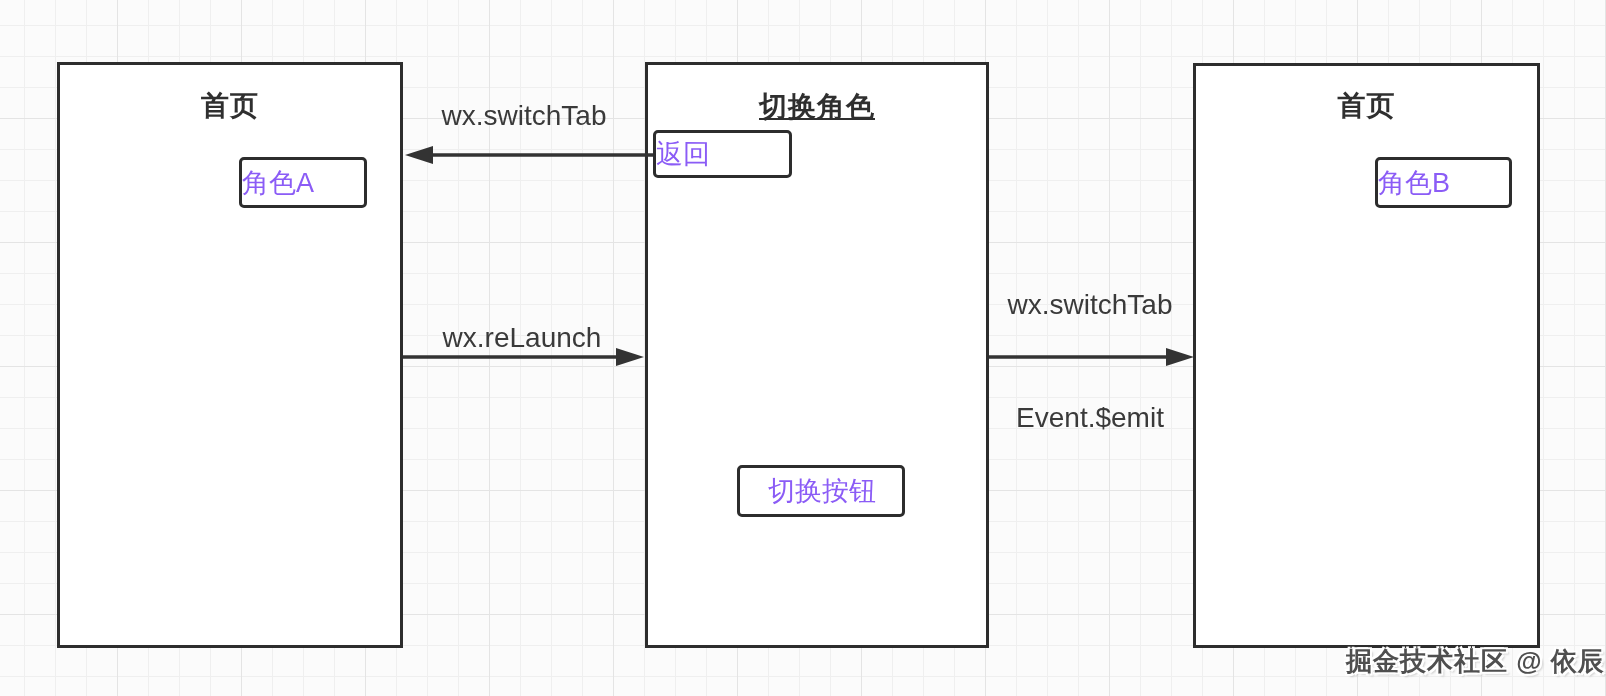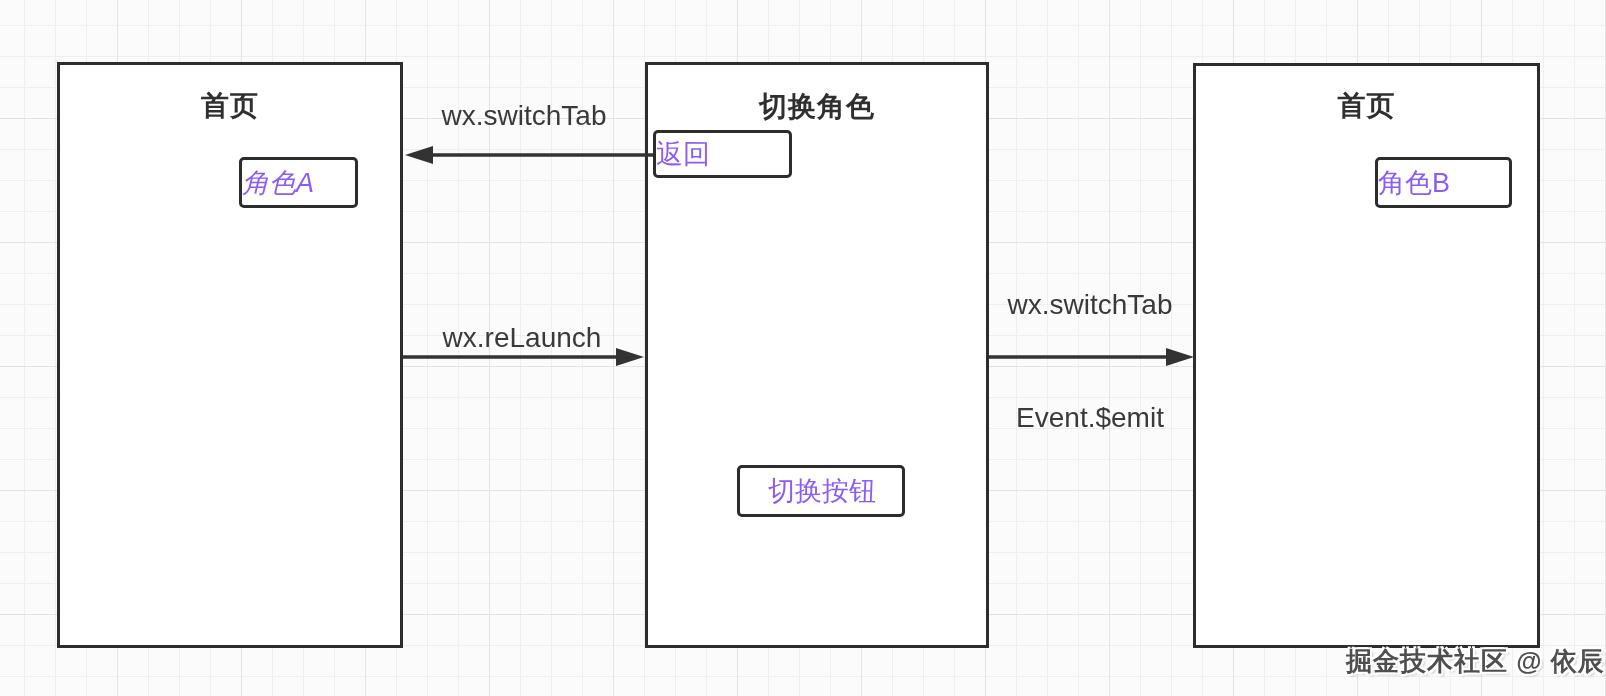--- a/index.html
+++ b/index.html
@@ -78,24 +78,24 @@
        2px  2px 0 #ffffff,
        3px  3px 2px rgba(180,180,180,0.6);
     z-index: 5;
   }
   
   #panel-left   { left: 57px;   top: 62px; width: 346px; height: 586px; }
   #panel-middle { left: 645px;  top: 62px; width: 344px; height: 586px; }
   #panel-right  { left: 1193px; top: 63px; width: 347px; height: 585px; }
 
   #title-left   { left: 57px;   top: 87px; width: 346px; }
-  #title-middle { left: 645px;  top: 88px; width: 344px; }
+  #title-middle { left: 645px;  top: 88px; width: 344px; text-decoration: underline; }
   #title-right  { left: 1193px; top: 87px; width: 347px; }
 
-  #btn-role-a { left: 239px;  top: 157px; width: 119px; height: 51px; font-style: italic; }
+  #btn-role-a { left: 239px;  top: 157px; width: 128px; height: 51px; }
   #btn-back   { left: 653px;  top: 130px; width: 139px; height: 48px; }
   #btn-switch { left: 737px;  top: 465px; width: 168px; height: 52px; padding-left: 28px; }
   #btn-role-b { left: 1375px; top: 157px; width: 137px; height: 51px; }
 
   #label-switchtab-left { left: 524px;  top: 100px; }
   #label-relaunch       { left: 522px;  top: 322px; }
   #label-switchtab-right{ left: 1090px; top: 289px; }
   #label-emit           { left: 1090px; top: 402px; }
 </style>
 </head>

